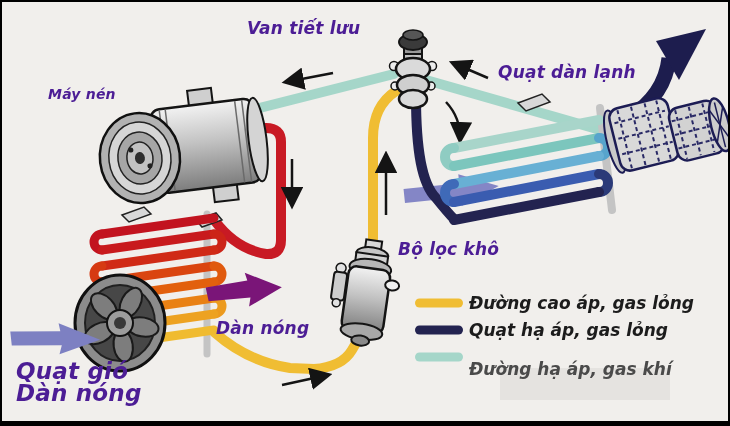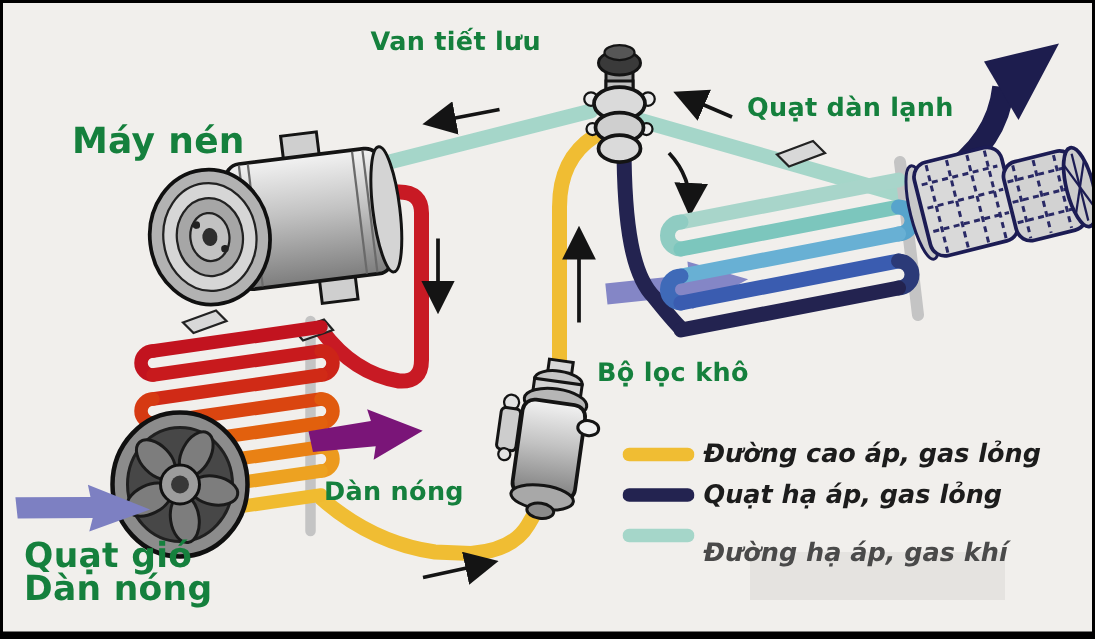--- a/index.html
+++ b/index.html
@@ -3,26 +3,26 @@
 <meta charset="utf-8">
 <style>
   html,body{margin:0;padding:0;background:#ffffff;}
   #figure{
     position:relative;width:730px;height:426px;box-sizing:border-box;
     background:#f1efec;border:solid #000;border-width:2px 2px 5px 2px;
     overflow:hidden;font-family:"DejaVu Sans","Liberation Sans",sans-serif;
   }
   #scene{position:absolute;left:0;top:0;}
   .lbl{
-    position:absolute;font-weight:bold;font-size:17px;
-    color:#15803d;white-space:nowrap;letter-spacing:.2px;z-index:2;line-height:20px;
+    position:absolute;font-style:italic;font-weight:bold;font-size:17px;
+    color:#4c1d95;white-space:nowrap;letter-spacing:.2px;z-index:2;line-height:20px;
   }
   .lbl-van{left:245px;top:16px;}
   .lbl-quat-lanh{left:496px;top:36px;margin-top:24px;}
-  .lbl-maynen{left:46px;top:82px;font-size:24px;}
+  .lbl-maynen{left:46px;top:82px;font-size:14px;}
   .lbl-danlanh{left:566px;top:221px;}
   .lbl-boloc{left:396px;top:237px;}
   .lbl-dannong{left:214px;top:316px;}
   .lbl-quatgio{left:14px;top:358px;font-size:23px;line-height:22px;}
   #legend{position:absolute;left:413px;top:287px;z-index:2;}
   .legend-row{display:flex;align-items:center;height:27px;}
   .legend-row svg{display:block;margin-right:6px;}
   .legend-label{font-style:italic;font-weight:bold;font-size:17px;color:#1c1c1c;white-space:nowrap;}
   .legend-label.muted{color:#4a4a4a;margin-top:24px;}
 </style>

